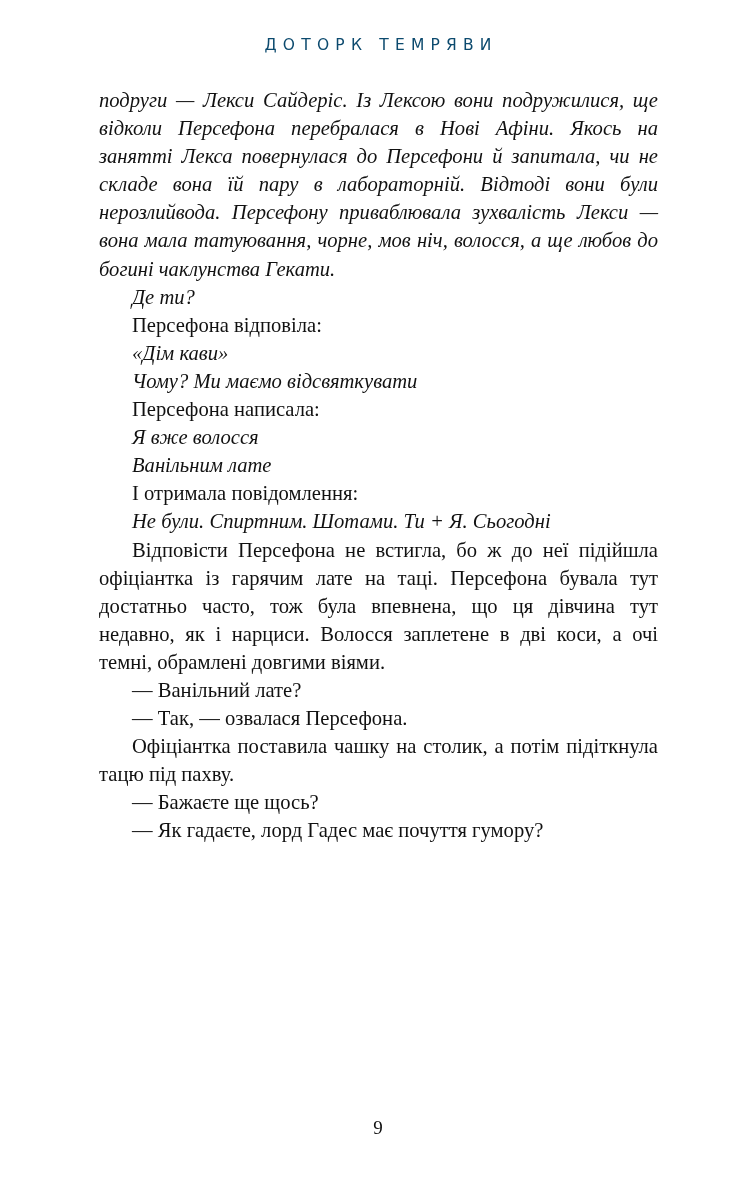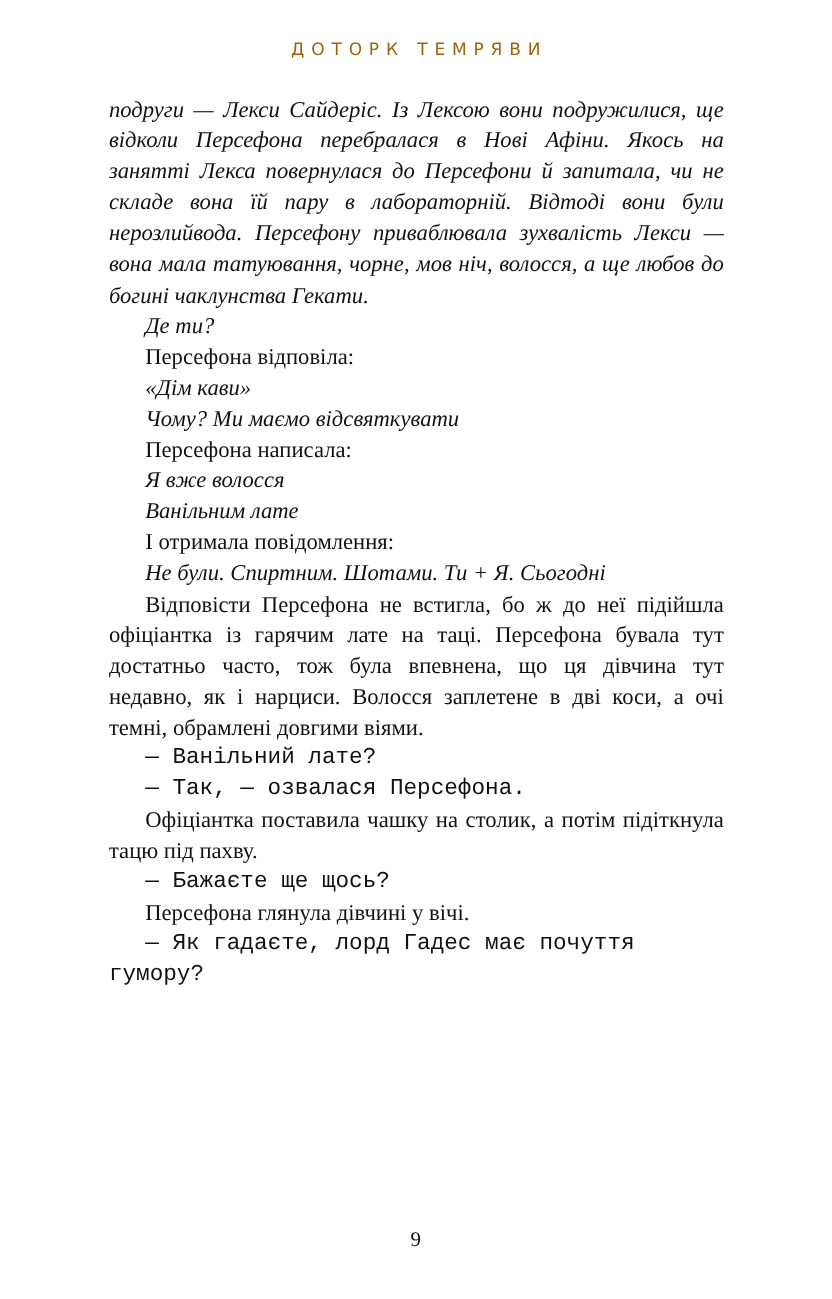--- a/index.html
+++ b/index.html
@@ -24,21 +24,21 @@
     position: absolute;
     top: 38px;
     left: 0;
     width: 756px;
     text-align: center;
     font-family: "DejaVu Sans", "Liberation Sans", sans-serif;
     font-size: 15.5px;
     font-weight: 400;
     letter-spacing: 6.2px;
     text-indent: 6.2px;
-    color: #a16207;
+    color: #0c4a6e;
     line-height: 1;
     white-space: nowrap;
   }
   .text-block {
     position: absolute;
     top: 86px;
     left: 99px;
     width: 559px;
   }
   p.para {
@@ -65,21 +65,20 @@
     text-align: left;
     text-indent: 33px;
     font-style: italic;
   }
   p.dialogue {
     margin: 0;
     font-size: 20.6px;
     line-height: 28.1px;
     text-align: left;
     text-indent: 33px;
-    font-family: Liberation Mono, monospace;
   }
   .folio {
     position: absolute;
     left: 0;
     top: 1118px;
     width: 756px;
     text-align: center;
     font-size: 19px;
     line-height: 1;
     color: #111111;
@@ -101,19 +100,18 @@
       <p class="para flush">Персефона написала:</p>
       <p class="msg">Я вже волосся</p>
       <p class="msg">Ванільним лате</p>
       <p class="para flush">І отримала повідомлення:</p>
       <p class="msg">Не були. Спиртним. Шотами. Ти + Я. Сьогодні</p>
       <p class="para">Відповісти Персефона не встигла, бо ж до неї підійшла офіціантка із гарячим лате на таці. Персефона бувала тут достатньо часто, тож була впевнена, що ця дівчина тут недавно, як і нарциси. Волосся  заплетене в дві коси, а очі темні, обрамлені довгими віями.</p>
       <p class="dialogue">— Ванільний лате?</p>
       <p class="dialogue">— Так, — озвалася Персефона.</p>
       <p class="para">Офіціантка поставила чашку на столик, а потім підітк­нула тацю під пахву.</p>
       <p class="dialogue">— Бажаєте ще щось?</p>
-      <p class="para flush">Персефона глянула дівчині у вічі.</p>
       <p class="dialogue">— Як гадаєте, лорд Гадес має почуття гумору?</p>
     </div>
 
   <div class="folio">9</div>
 
 </div>
 
 </body></html>

